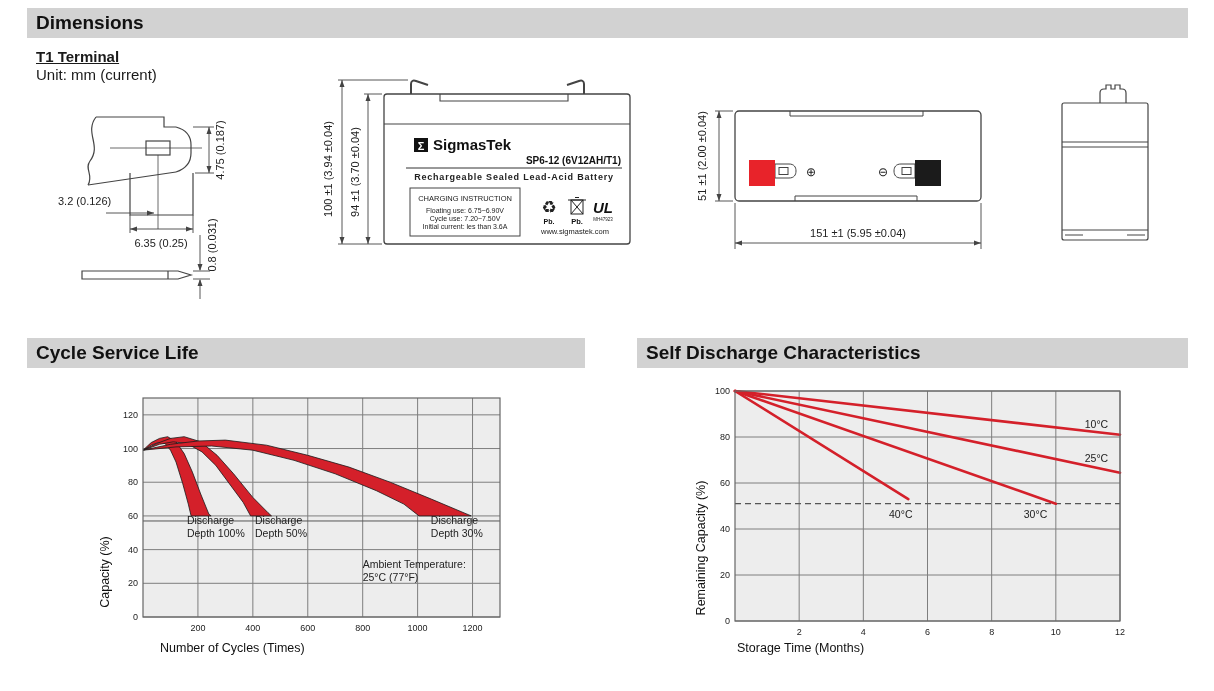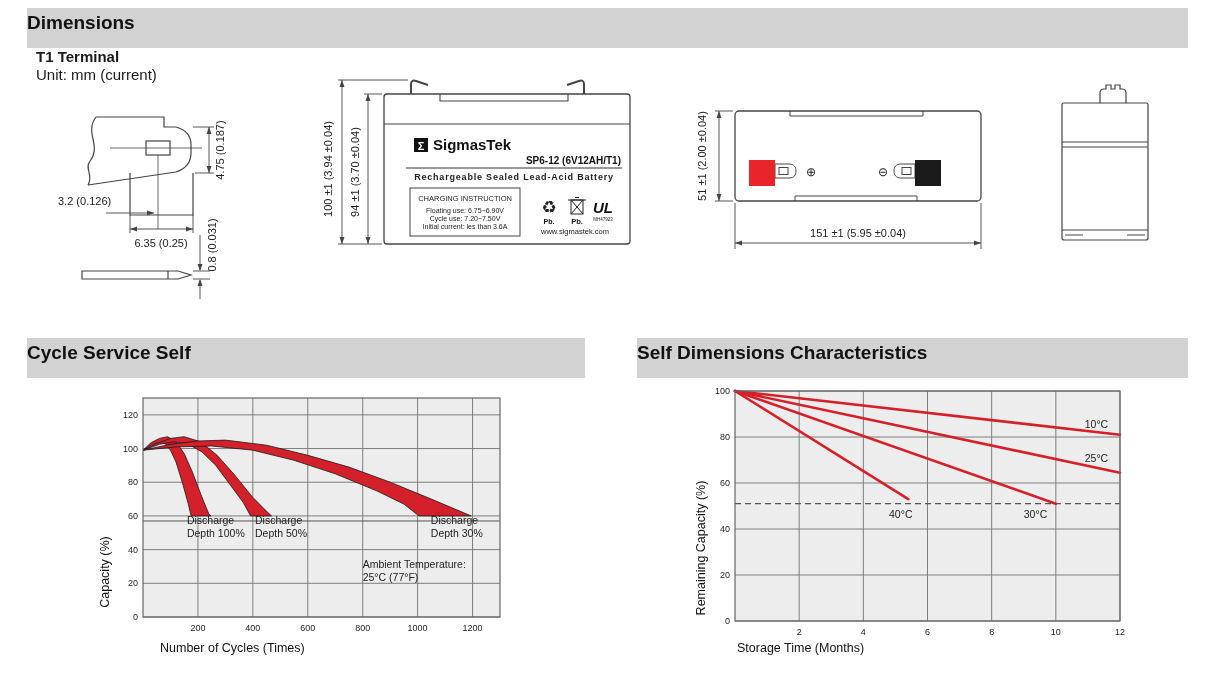--- a/index.html
+++ b/index.html
@@ -2,25 +2,25 @@
 <html><head>
 <meta charset="utf-8">
 <style>
   html,body{margin:0;padding:0;background:#ffffff;}
   body{
     width:1214px;height:691px;position:relative;overflow:hidden;
     font-family:"Liberation Sans", sans-serif;color:#1a1a1a;
   }
   .abs{position:absolute;}
   .section-bar{
-    background:#d2d2d2;height:40px;line-height:29px;
-    font-size:19px;font-weight:bold;color:#111;box-sizing:border-box;
+    background:#d2d2d2;height:30px;line-height:29px;
+    font-size:19px;font-weight:bold;color:#111;padding-left:9px;box-sizing:border-box;
   }
   .subhead{font-size:15px;line-height:18px;}
-  .subhead .t1{font-weight:bold;}
+  .subhead .t1{font-weight:bold;text-decoration:underline;}
   svg text{font-family:"Liberation Sans", sans-serif;}
   .drawing path,.drawing rect.outline,.drawing line,.drawing polyline,.drawing circle{
     vector-effect:non-scaling-stroke;
   }
 </style>
 </head>
 <body>
 
 <div class="abs section-bar" style="left:27px;top:8px;width:1161px;">
   <span>Dimensions</span>
@@ -175,24 +175,24 @@
   <g stroke="#444" stroke-width="1" fill="none">
     <line x1="22" y1="72" x2="108" y2="72"></line>
     <line x1="22" y1="77" x2="108" y2="77"></line>
     <line x1="22" y1="160" x2="108" y2="160"></line>
     <line x1="25" y1="165" x2="43" y2="165"></line>
     <line x1="87" y1="165" x2="105" y2="165"></line>
   </g>
 </svg>
 
 <div class="abs section-bar" style="left:27px;top:338px;width:558px;">
-  <span>Cycle Service Self</span>
+  <span>Cycle Service Life</span>
 </div>
 <div class="abs section-bar" style="left:637px;top:338px;width:551px;">
-  <span>Self Dimensions Characteristics</span>
+  <span>Self Discharge Characteristics</span>
 </div>
 
 <svg id="cycle-chart" class="abs" style="left:85px;top:380px;" width="420" height="300" viewBox="0 0 420 300">
     <rect x="58" y="18" width="357" height="219" fill="#ededed"></rect>
     <line x1="112.92307692307693" y1="18" x2="112.92307692307693" y2="237" stroke="#7e7e7e" stroke-width="1"></line>
     <line x1="167.84615384615387" y1="18" x2="167.84615384615387" y2="237" stroke="#7e7e7e" stroke-width="1"></line>
     <line x1="222.76923076923077" y1="18" x2="222.76923076923077" y2="237" stroke="#7e7e7e" stroke-width="1"></line>
     <line x1="277.69230769230774" y1="18" x2="277.69230769230774" y2="237" stroke="#7e7e7e" stroke-width="1"></line>
     <line x1="332.61538461538464" y1="18" x2="332.61538461538464" y2="237" stroke="#7e7e7e" stroke-width="1"></line>
     <line x1="387.53846153846155" y1="18" x2="387.53846153846155" y2="237" stroke="#7e7e7e" stroke-width="1"></line>

